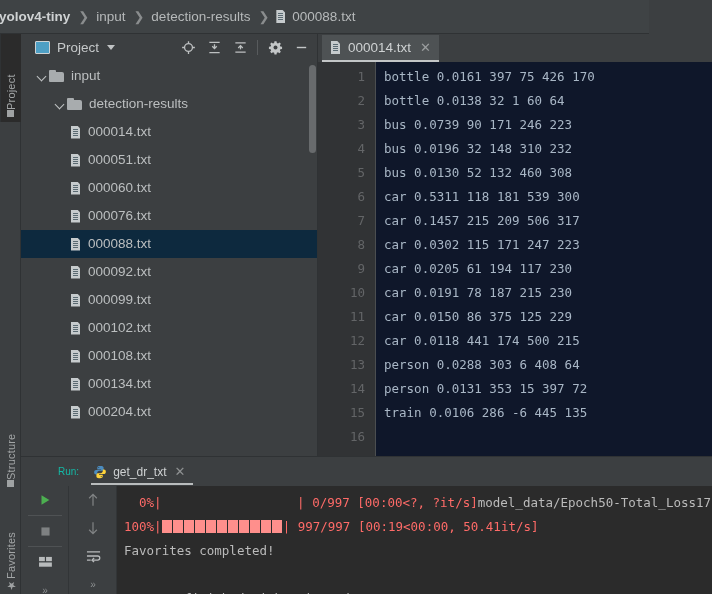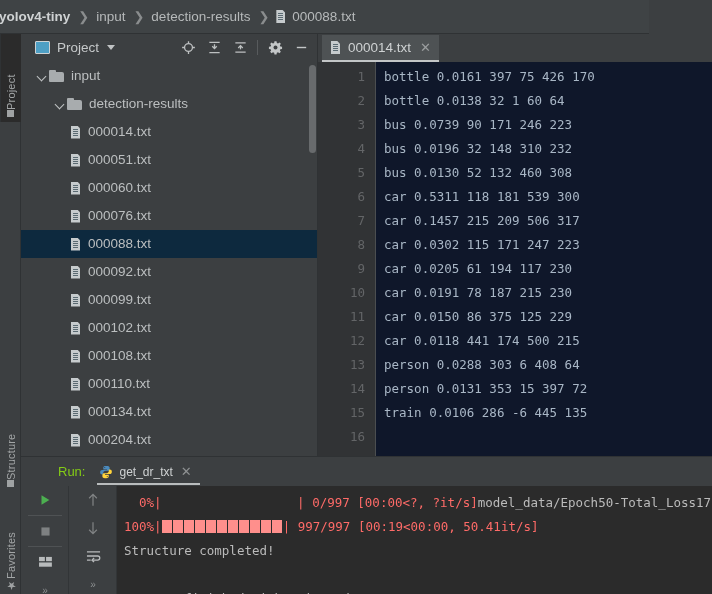--- a/index.html
+++ b/index.html
@@ -249,21 +249,21 @@
   .run-panel {
     position: absolute; left: 21px; top: 456px; width: 691px; height: 138px;
     background: #3c3f41;
     border-top: 1px solid #2f3234;
   }
   .run-header {
     position: absolute; left: 0; top: 0; width: 691px; height: 29px;
     display: flex; align-items: center;
   }
   .run-label {
-    font-size: 13px; color: #84cc16;
+    font-size: 10px; color: #14b8a6;
     padding-left: 37px;
   }
   .run-tab {
     display: flex; align-items: center;
     margin-left: 12px;
     padding: 0 2px;
     height: 27px;
     position: relative;
   }
   .run-tab::after {
@@ -452,25 +452,20 @@
         </div>
         <div class="tree-row">
           <span style="display: inline-block; flex: 0 0 auto; width: 50px; height: 1px;"></span>
           <span class="file-glyph" style="margin-right: 6px; flex: 0 0 auto;"></span>
           <span class="tree-label">000102.txt</span>
         </div>
         <div class="tree-row">
           <span style="display: inline-block; flex: 0 0 auto; width: 50px; height: 1px;"></span>
           <span class="file-glyph" style="margin-right: 6px; flex: 0 0 auto;"></span>
           <span class="tree-label">000108.txt</span>
-        </div>
-        <div class="tree-row">
-          <span style="display: inline-block; flex: 0 0 auto; width: 50px; height: 1px;"></span>
-          <span class="file-glyph" style="margin-right: 6px; flex: 0 0 auto;"></span>
-          <span class="tree-label">000110.txt</span>
         </div>
         <div class="tree-row">
           <span style="display: inline-block; flex: 0 0 auto; width: 50px; height: 1px;"></span>
           <span class="file-glyph" style="margin-right: 6px; flex: 0 0 auto;"></span>
           <span class="tree-label">000134.txt</span>
         </div>
         <div class="tree-row">
           <span style="display: inline-block; flex: 0 0 auto; width: 50px; height: 1px;"></span>
           <span class="file-glyph" style="margin-right: 6px; flex: 0 0 auto;"></span>
           <span class="tree-label">000204.txt</span>
@@ -587,19 +582,19 @@
           <path d="M1 3h14 M1 7.5h11.5a2.2 2.2 0 010 4.4H7 M1 12h4" stroke="#b8bbbc" stroke-width="1.4" fill="none"></path>
           <path d="M8.6 9.6L6.4 11.9 8.6 14" stroke="#b8bbbc" stroke-width="1.4" fill="none"></path>
         </svg>
       </div>
       <div class="rbtn chev">»</div>
     </div>
 
     <div class="console">
       <div class="conline"><span class="red">  0%|</span><span class="red">                  </span><span class="red">| 0/997 [00:00&lt;?, ?it/s]</span><span>model_data/Epoch50-Total_Loss17.1436-Val</span></div>
       <div class="conline"><span class="red">100%|</span><span id="progress-bar"><span class="barseg"></span><span class="barseg"></span><span class="barseg"></span><span class="barseg"></span><span class="barseg"></span><span class="barseg"></span><span class="barseg"></span><span class="barseg"></span><span class="barseg"></span><span class="barseg"></span><span class="barseg"></span></span><span class="red">| 997/997 [00:19&lt;00:00, 50.41it/s]</span></div>
-      <div class="conline">Structure completed!</div>
+      <div class="conline">Favorites completed!</div>
       <div class="conline"></div>
       <div class="conline">Process finished with exit code 0</div>
     </div>
   </div>
 
 </div>
 
 </body></html>

